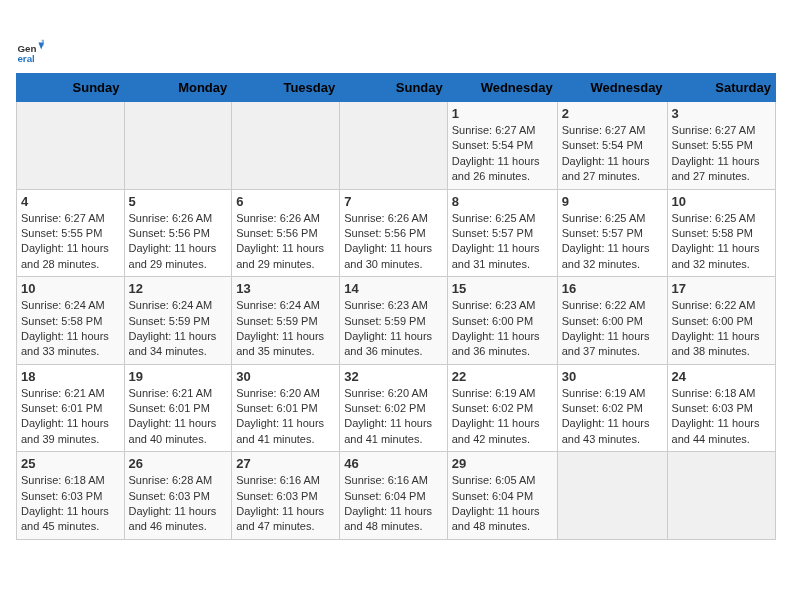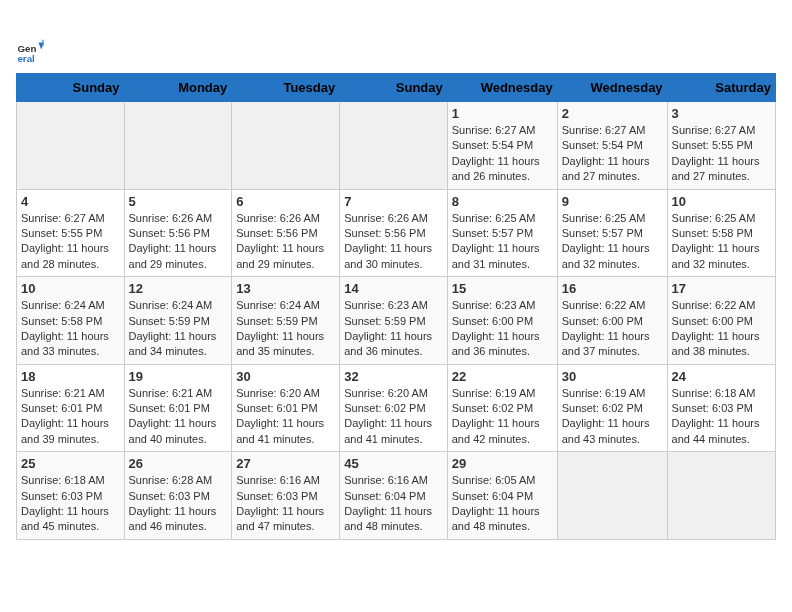--- a/index.html
+++ b/index.html
@@ -291,21 +291,21 @@
 Sunset: 6:03 PM
 Daylight: 11 hours and 46 minutes.</div>
         </td>
         <td>
           <span class="day-num">27</span>
           <div class="cell-info" style="white-space: pre-line;">Sunrise: 6:16 AM
 Sunset: 6:03 PM
 Daylight: 11 hours and 47 minutes.</div>
         </td>
         <td>
-          <span class="day-num">45</span>
+          <span class="day-num">46</span>
           <div class="cell-info" style="white-space: pre-line;">Sunrise: 6:16 AM
 Sunset: 6:04 PM
 Daylight: 11 hours and 48 minutes.</div>
         </td>
         <td>
           <span class="day-num">29</span>
           <div class="cell-info" style="white-space: pre-line;">Sunrise: 6:05 AM
 Sunset: 6:04 PM
 Daylight: 11 hours and 48 minutes.</div>
         </td>

